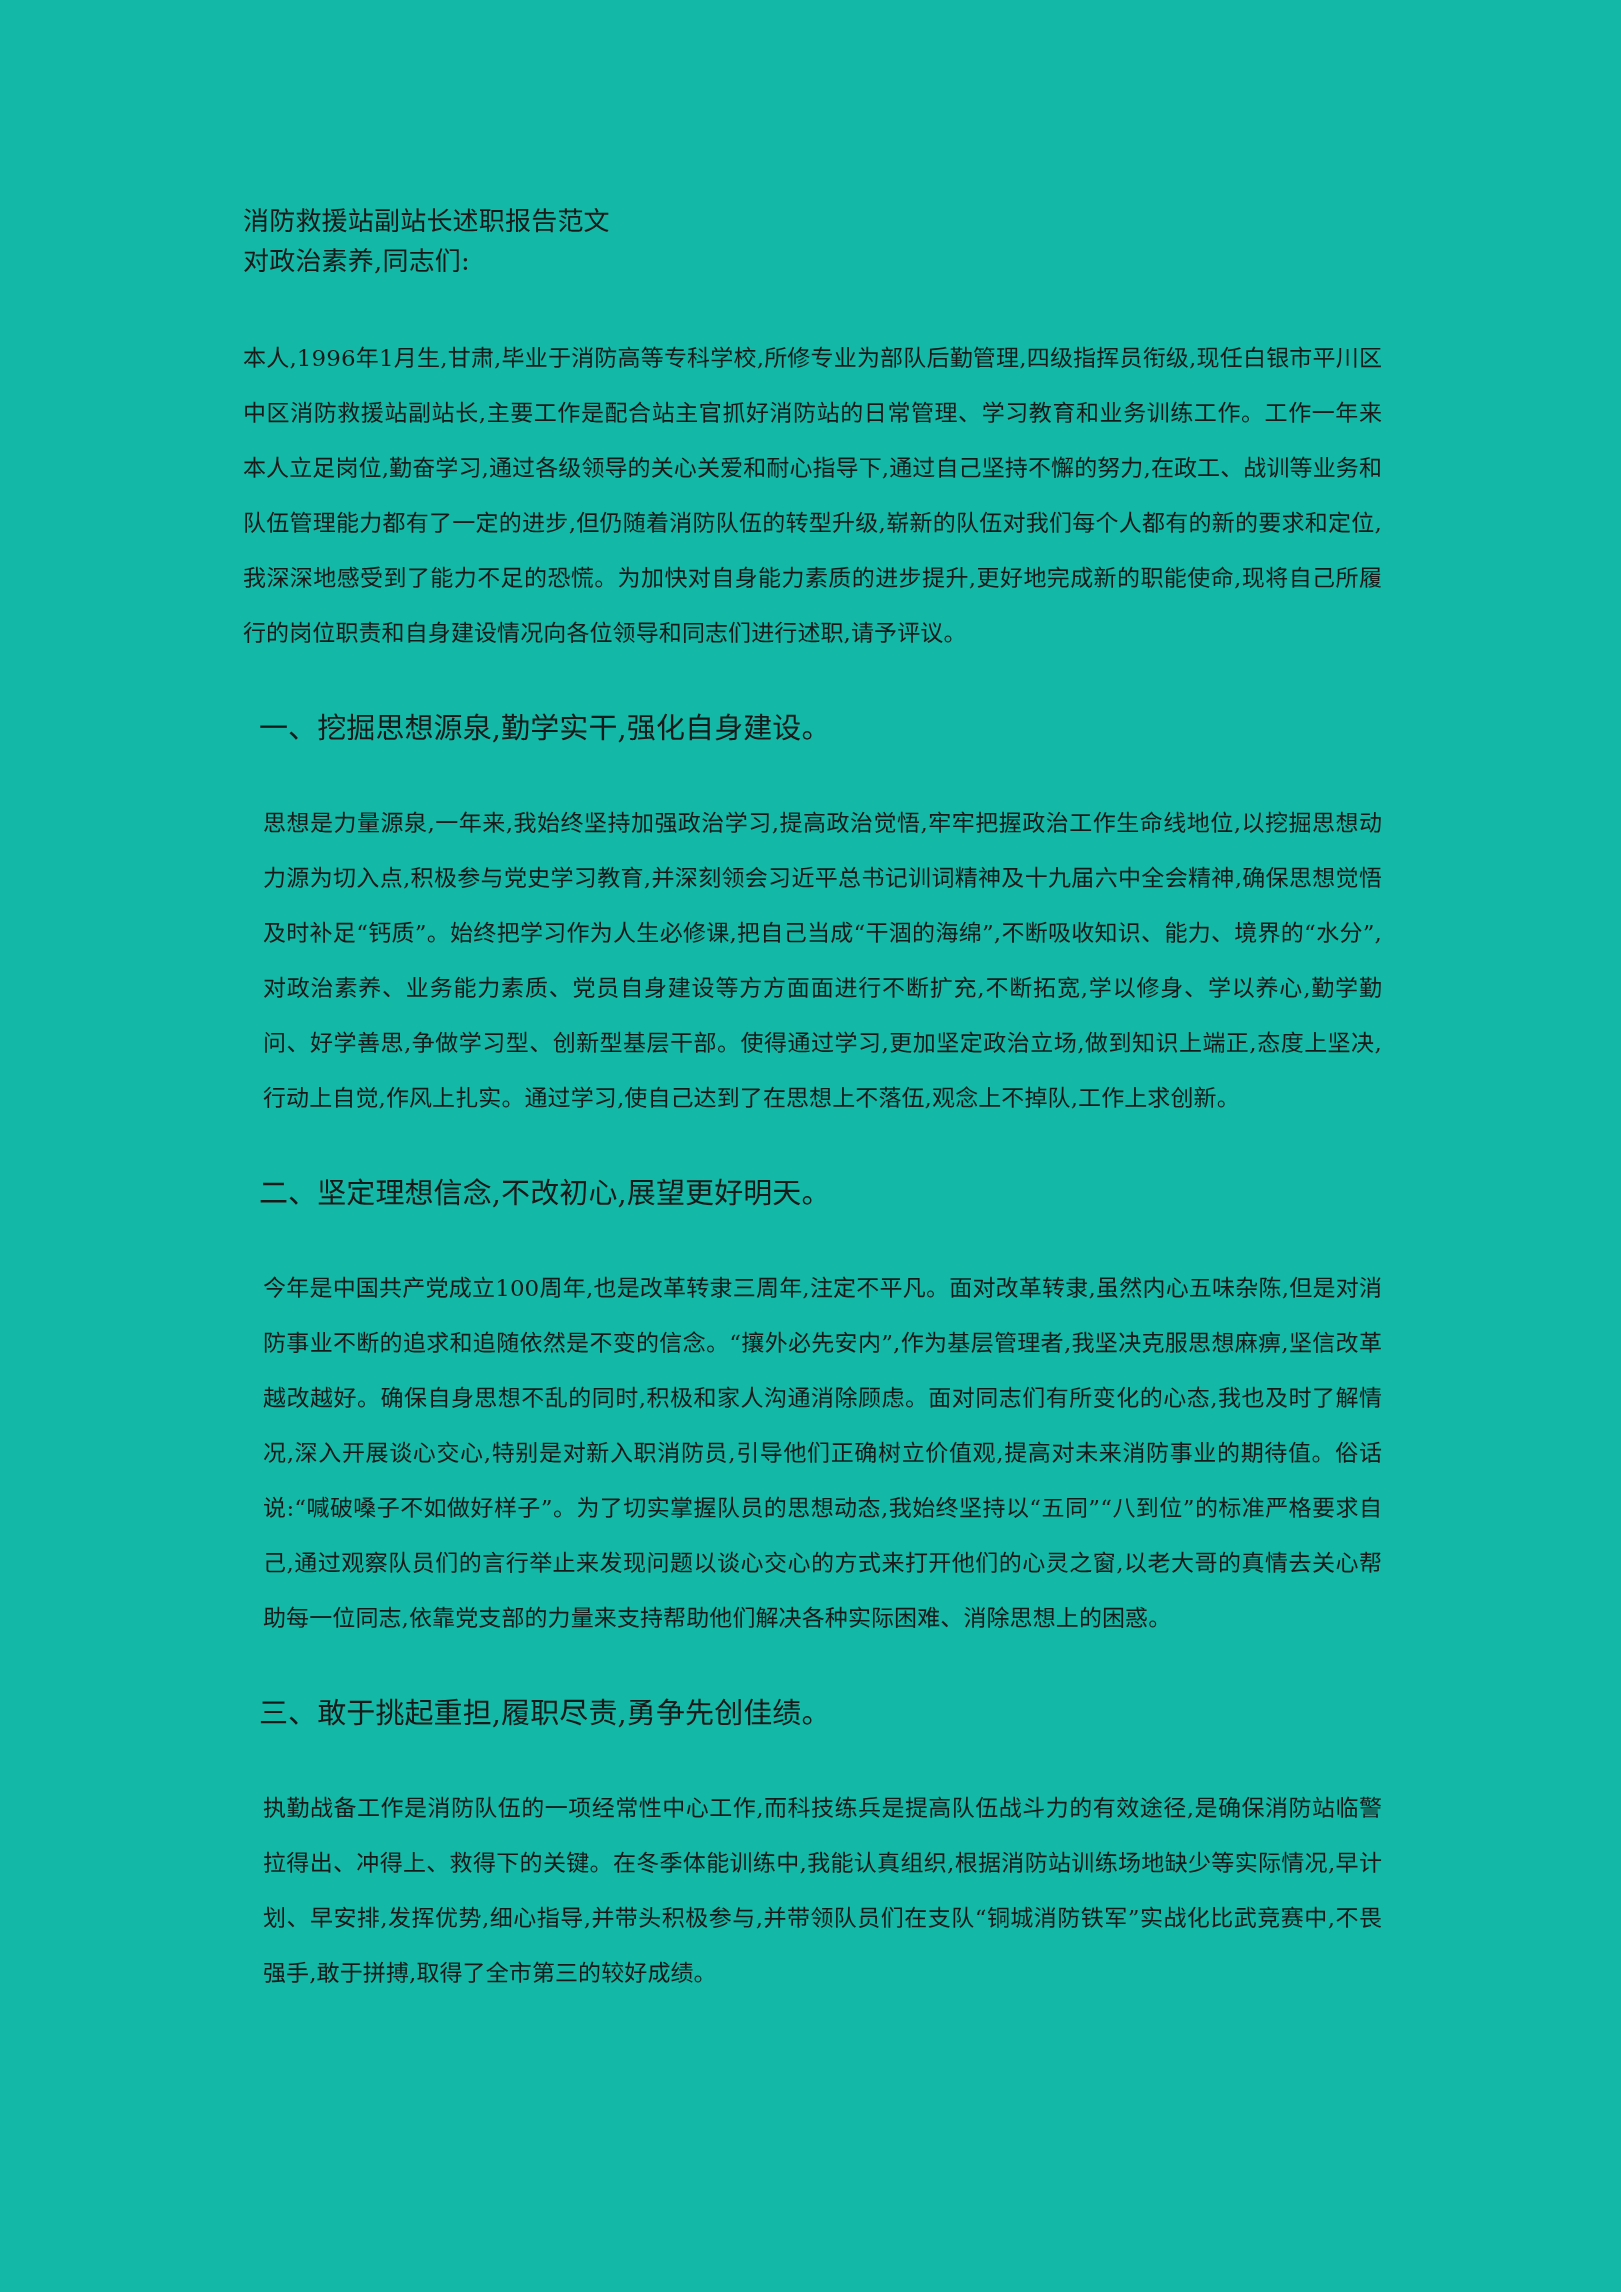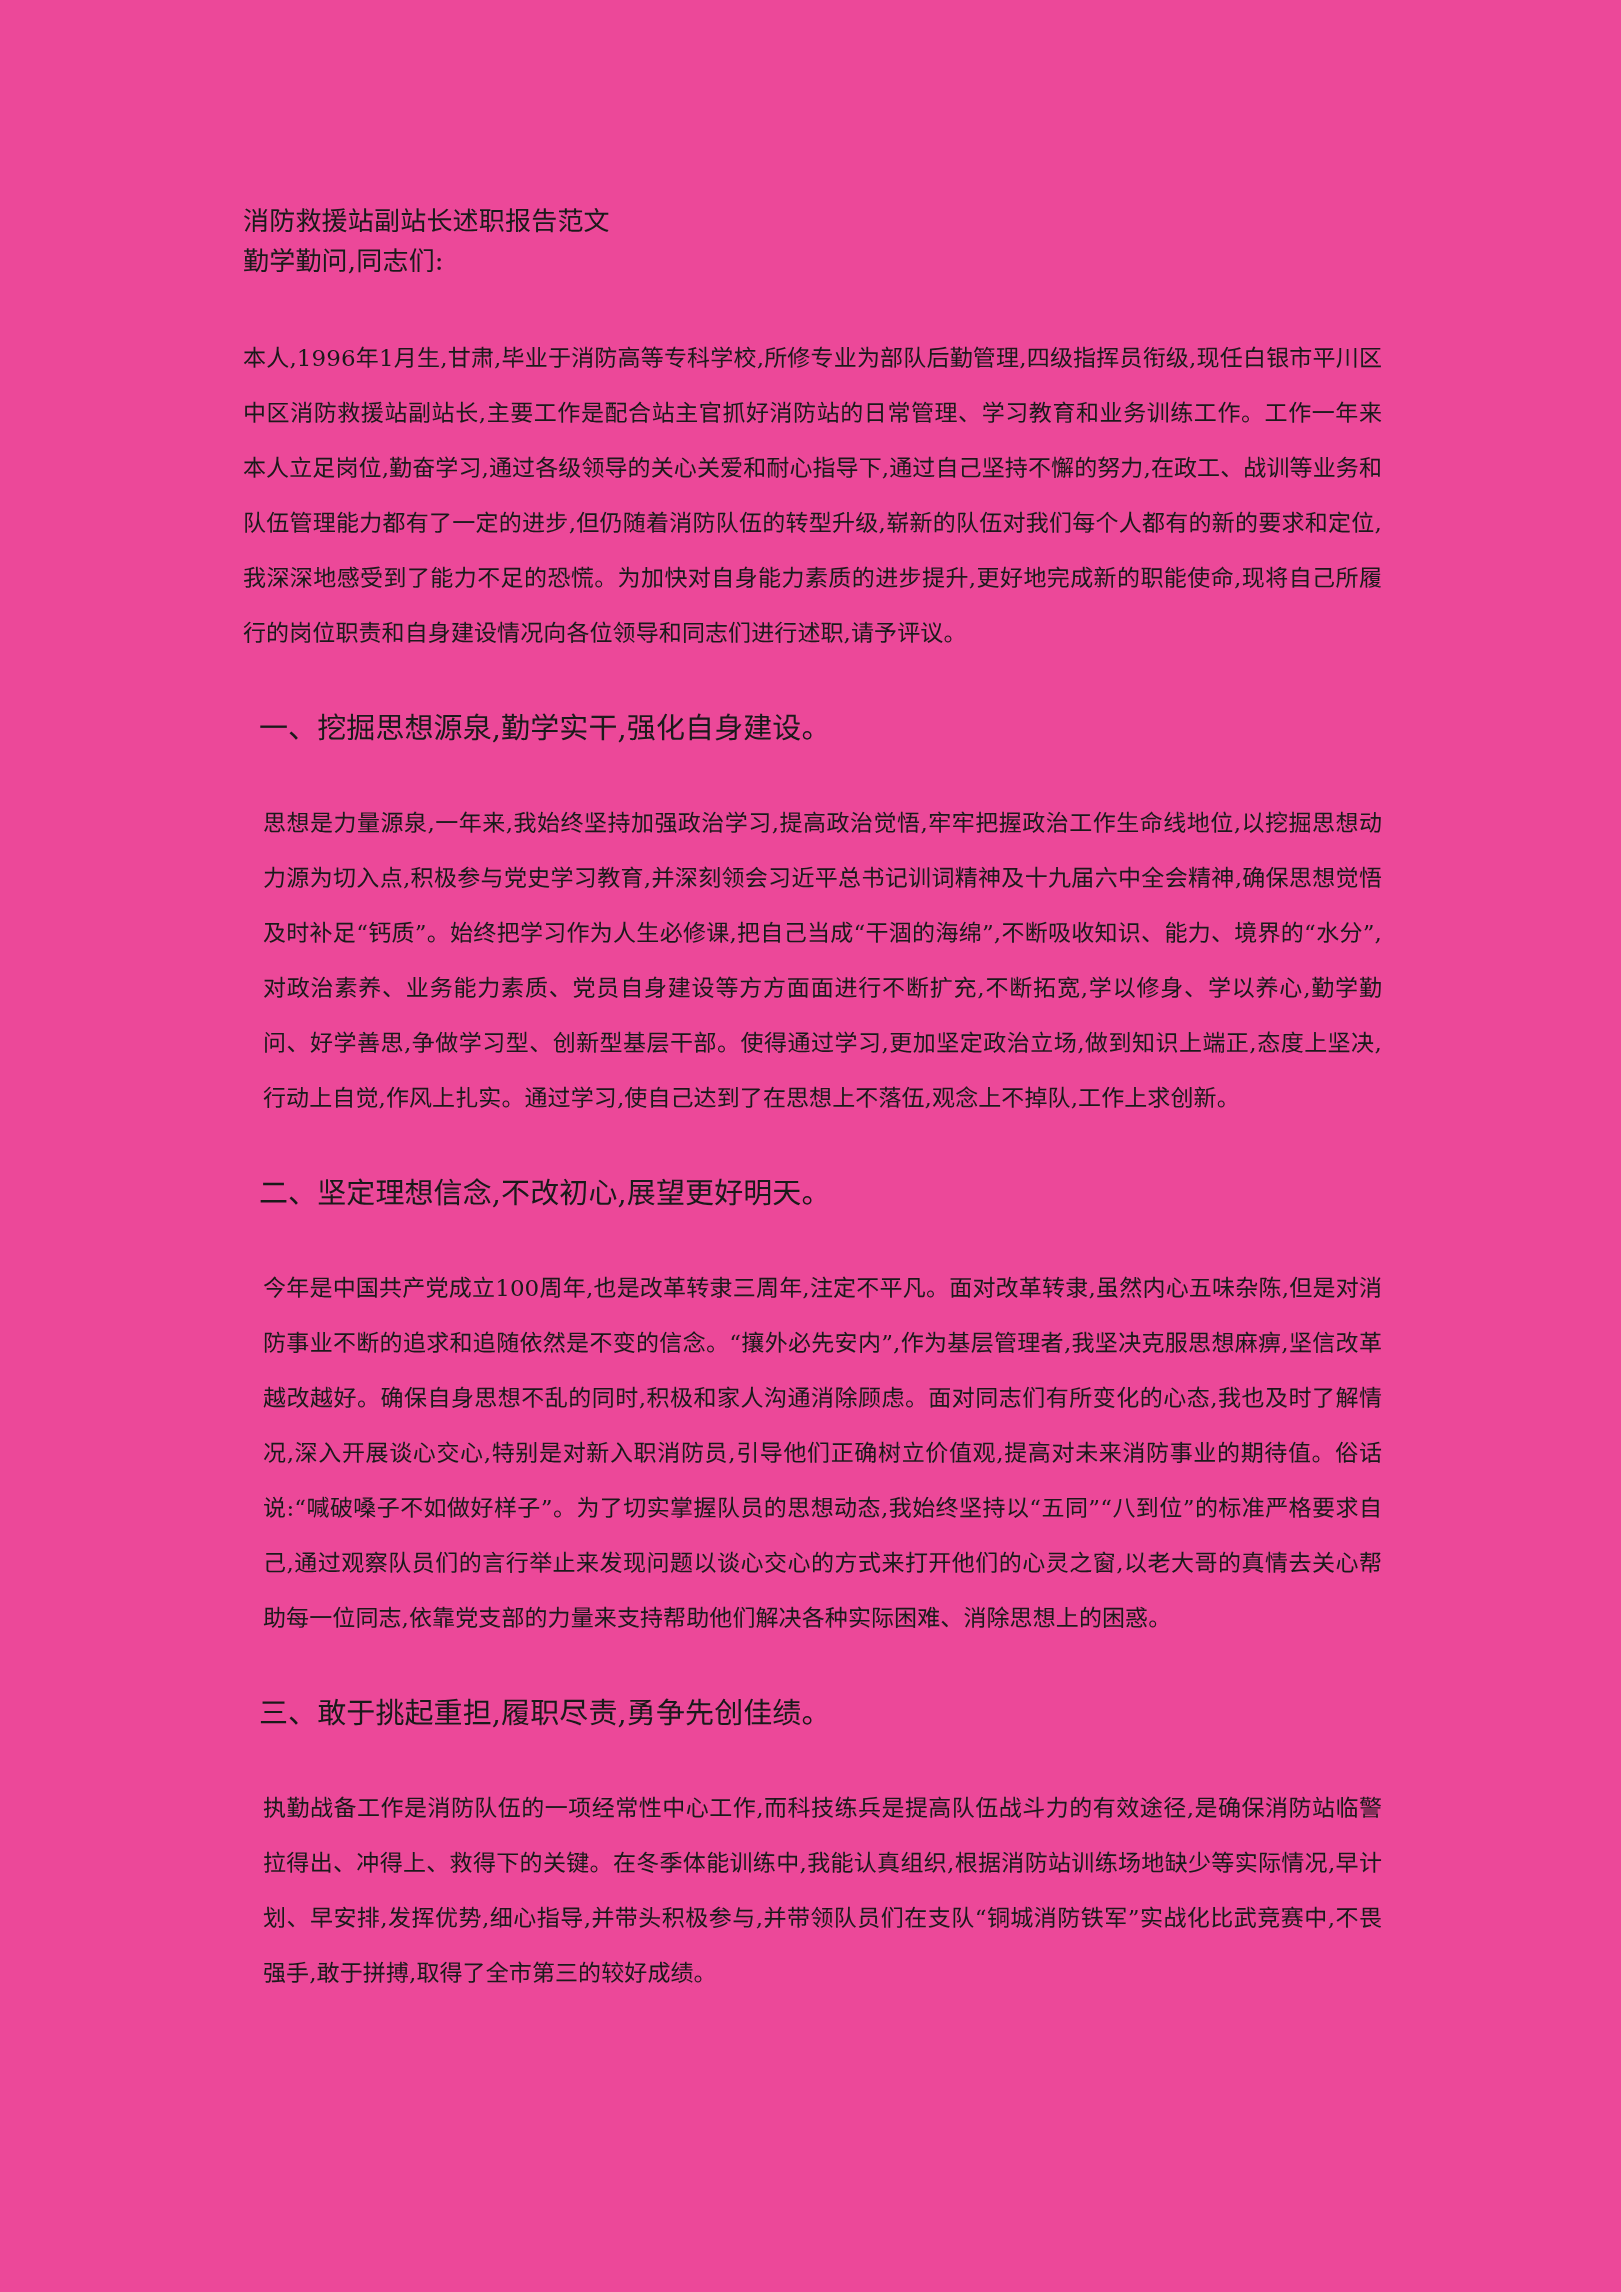--- a/index.html
+++ b/index.html
@@ -13,21 +13,21 @@
     height: 2293px;
     overflow: hidden;
     font-family: "DejaVu Serif", "Liberation Serif", serif;
     color: #1a1a1a;
     -webkit-font-smoothing: antialiased;
   }
   .page {
     box-sizing: border-box;
     width: 1621px;
     height: 2293px;
-    background: #ec4899;
+    background: #14b8a6;
     padding: 201px 239px 8px 243px;
   }
   .doc-body {
     width: 1139px;
   }
   
   .head-line {
     font-size: 26px;
     line-height: 40px;
     letter-spacing: 0.2px;
@@ -65,21 +65,21 @@
   }
 </style>
 </head>
 <body style="background: rgb(255, 255, 255); color: rgb(26, 26, 26);">
 
 <div class="page">
   <div class="doc-body">
 
     <div class="head-line" id="title-slot">消防救援站副站长述职报告范文</div>
 
-    <div class="head-line salutation" id="salutation-slot">勤学勤问,同志们:</div>
+    <div class="head-line salutation" id="salutation-slot">对政治素养,同志们:</div>
 
     <p class="para first-body">本人,1996年1月生,甘肃,毕业于消防高等专科学校,所修专业为部队后勤管理,四级指挥员衔级,现任白银市平川区中区消防救援站副站长,主要工作是配合站主官抓好消防站的日常管理、学习教育和业务训练工作。工作一年来本人立足岗位,勤奋学习,通过各级领导的关心关爱和耐心指导下,通过自己坚持不懈的努力,在政工、战训等业务和队伍管理能力都有了一定的进步,但仍随着消防队伍的转型升级,崭新的队伍对我们每个人都有的新的要求和定位,我深深地感受到了能力不足的恐慌。为加快对自身能力素质的进步提升,更好地完成新的职能使命,现将自己所履行的岗位职责和自身建设情况向各位领导和同志们进行述职,请予评议。</p>
 
     <p class="section-heading">一、挖掘思想源泉,勤学实干,强化自身建设。</p>
 
     <p class="para">思想是力量源泉,一年来,我始终坚持加强政治学习,提高政治觉悟,牢牢把握政治工作生命线地位,以挖掘思想动力源为切入点,积极参与党史学习教育,并深刻领会习近平总书记训词精神及十九届六中全会精神,确保思想觉悟及时补足“钙质”。始终把学习作为人生必修课,把自己当成“干涸的海绵”,不断吸收知识、能力、境界的“水分”,对政治素养、业务能力素质、党员自身建设等方方面面进行不断扩充,不断拓宽,学以修身、学以养心,勤学勤问、好学善思,争做学习型、创新型基层干部。使得通过学习,更加坚定政治立场,做到知识上端正,态度上坚决,行动上自觉,作风上扎实。通过学习,使自己达到了在思想上不落伍,观念上不掉队,工作上求创新。</p>
 
     <p class="section-heading">二、坚定理想信念,不改初心,展望更好明天。</p>
 
     <p class="para">今年是中国共产党成立100周年,也是改革转隶三周年,注定不平凡。面对改革转隶,虽然内心五味杂陈,但是对消防事业不断的追求和追随依然是不变的信念。“攘外必先安内”,作为基层管理者,我坚决克服思想麻痹,坚信改革越改越好。确保自身思想不乱的同时,积极和家人沟通消除顾虑。面对同志们有所变化的心态,我也及时了解情况,深入开展谈心交心,特别是对新入职消防员,引导他们正确树立价值观,提高对未来消防事业的期待值。俗话说:“喊破嗓子不如做好样子”。为了切实掌握队员的思想动态,我始终坚持以“五同”“八到位”的标准严格要求自己,通过观察队员们的言行举止来发现问题以谈心交心的方式来打开他们的心灵之窗,以老大哥的真情去关心帮助每一位同志,依靠党支部的力量来支持帮助他们解决各种实际困难、消除思想上的困惑。</p>

